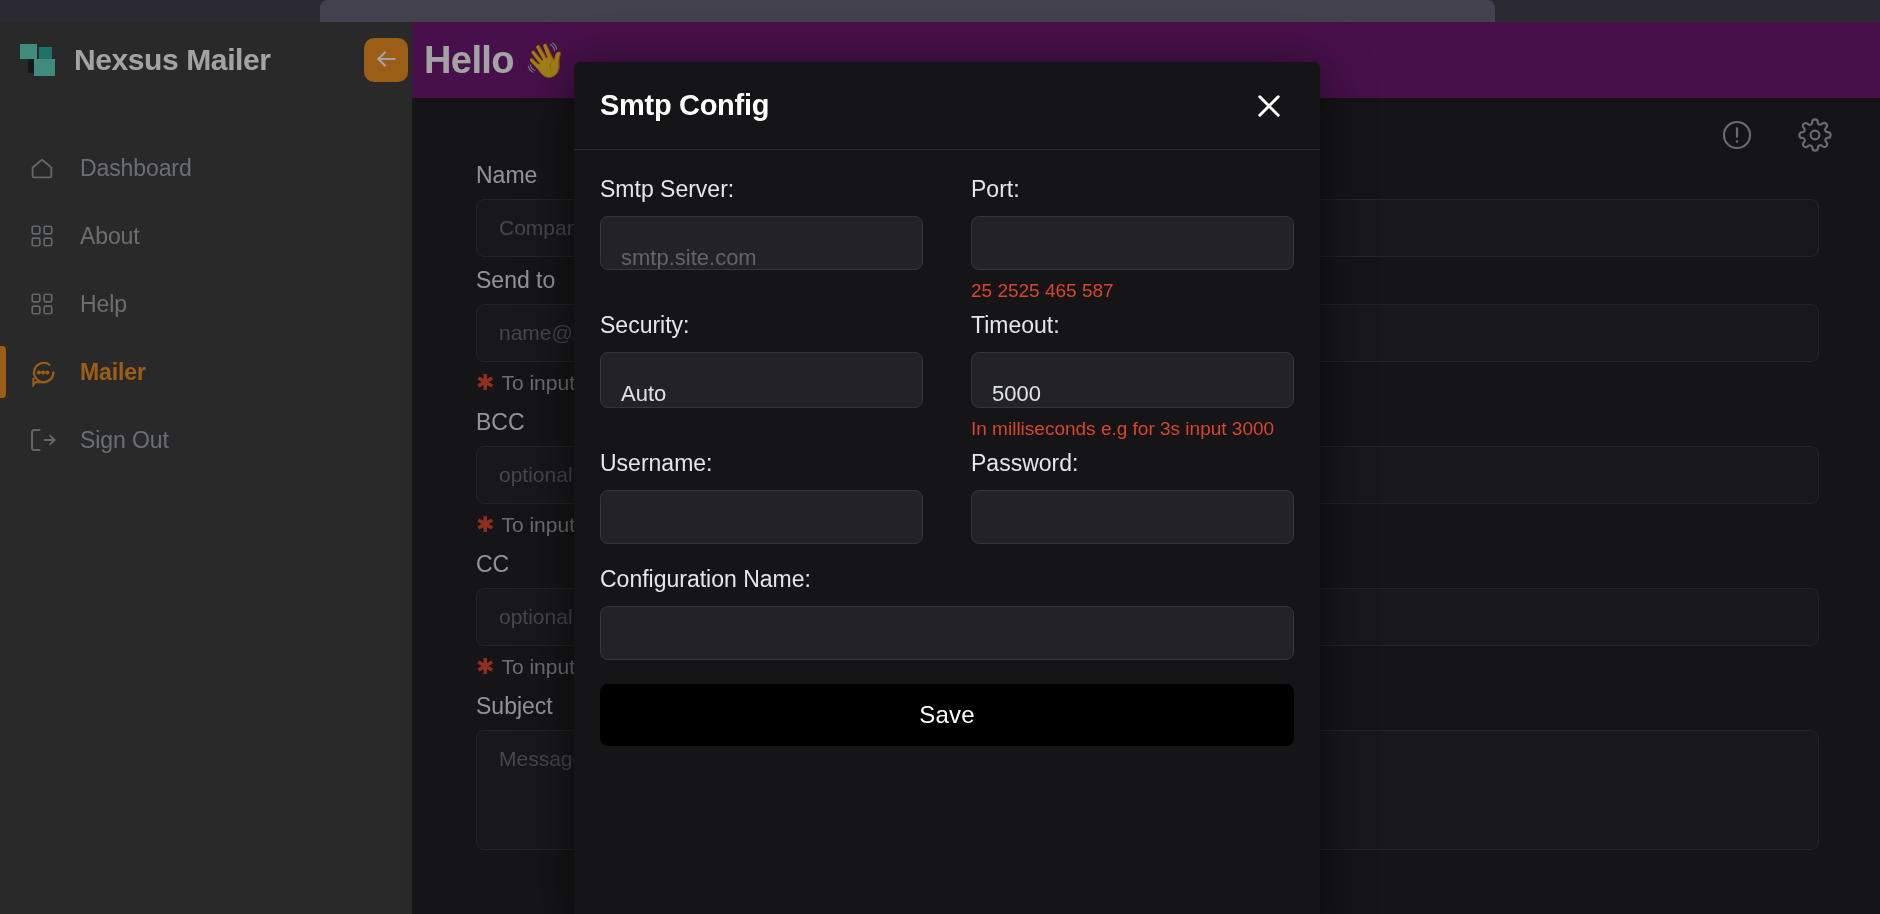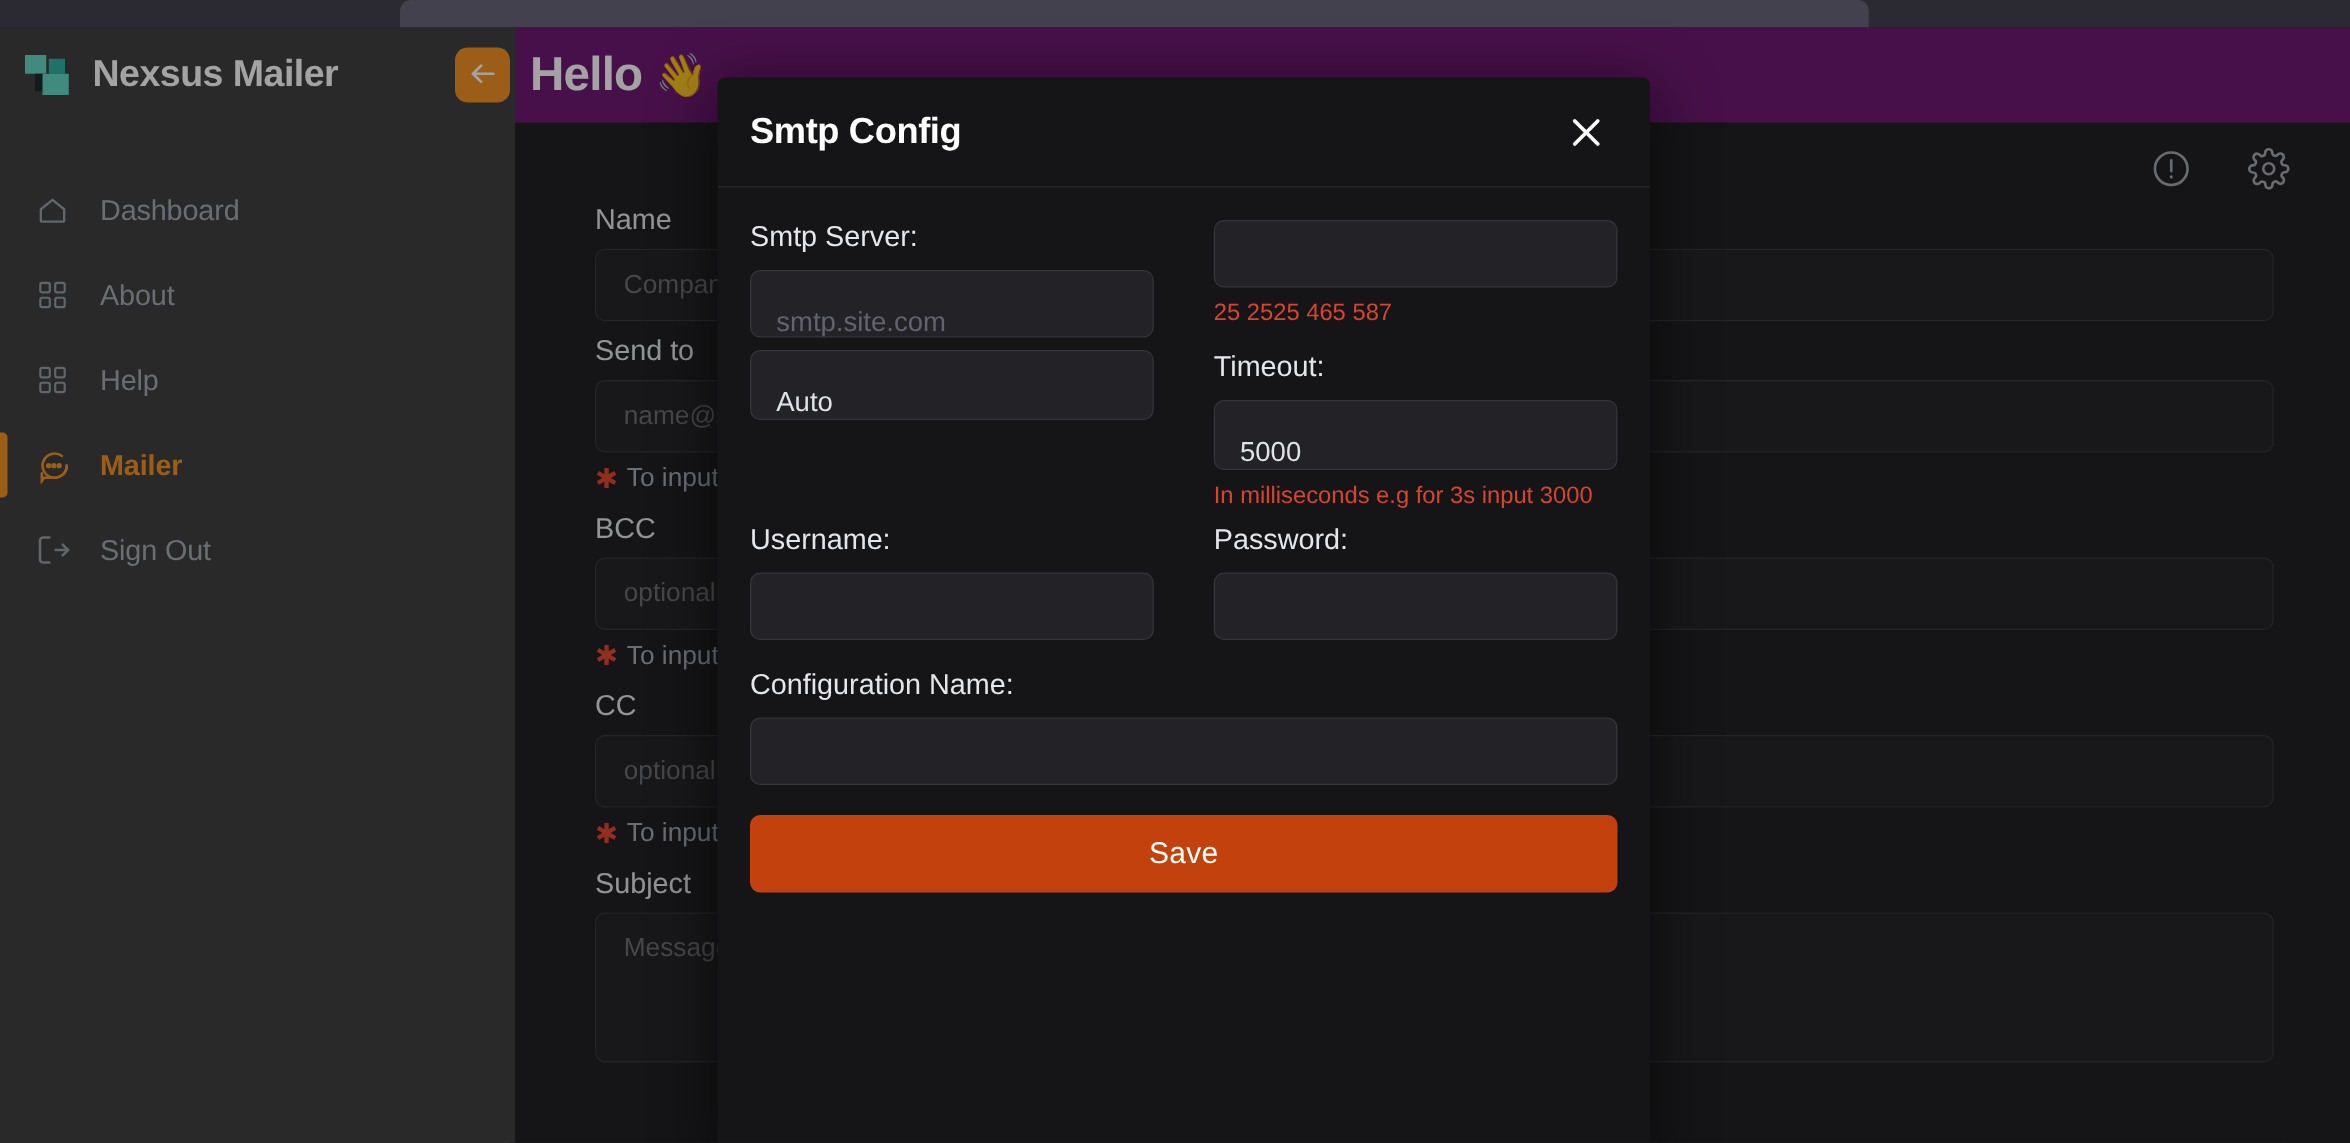--- a/index.html
+++ b/index.html
@@ -140,21 +140,21 @@
     color: #dfe2e6; font-size: 22px; padding: 15px 20px; line-height: 52px;
     white-space: nowrap; overflow: hidden;
   }
   .fld.ph { color: #62636a; }
   .fld.tall { height: 56px; }
   .fld-hint { color: #d8452b; font-size: 19px; margin-top: 10px; white-space: nowrap; }
   .spacer-sm { height: 10px; }
   .row-gap { margin-bottom: 22px; align-items: center; }
   .save-btn {
     margin-top: 24px; width: 100%; height: 62px; border: none; border-radius: 8px;
-    background: #c2410c; color: #fff; font-size: 24px; font-family: inherit;
+    background: #000000; color: #fff; font-size: 24px; font-family: inherit;
     cursor: pointer; letter-spacing: .2px;
   }
 </style>
 </head>
 <body>
 
 <div class="screen">
 
   <div class="browser-chrome">
     <div class="chrome-tab"></div>
@@ -325,29 +325,31 @@
       </div>
 
       <div class="modal-body">
 
         <div class="grid2">
           <div class="col">
             <span class="fld-label">Smtp Server:</span>
             <div class="fld ph">smtp.site.com</div>
           </div>
           <div class="col">
+            <span class="fld-label">Port:</span>
             <div class="fld ph"></div>
             <div class="fld-hint">25 2525 465 587</div>
           </div>
         </div>
 
         <div class="spacer-sm"></div>
 
         <div class="grid2">
           <div class="col">
+            <span class="fld-label">Security:</span>
             <div class="fld tall">Auto</div>
           </div>
           <div class="col">
             <span class="fld-label">Timeout:</span>
             <div class="fld tall">5000</div>
             <div class="fld-hint">In milliseconds e.g for 3s input 3000</div>
           </div>
         </div>
 
         <div class="spacer-sm"></div>

